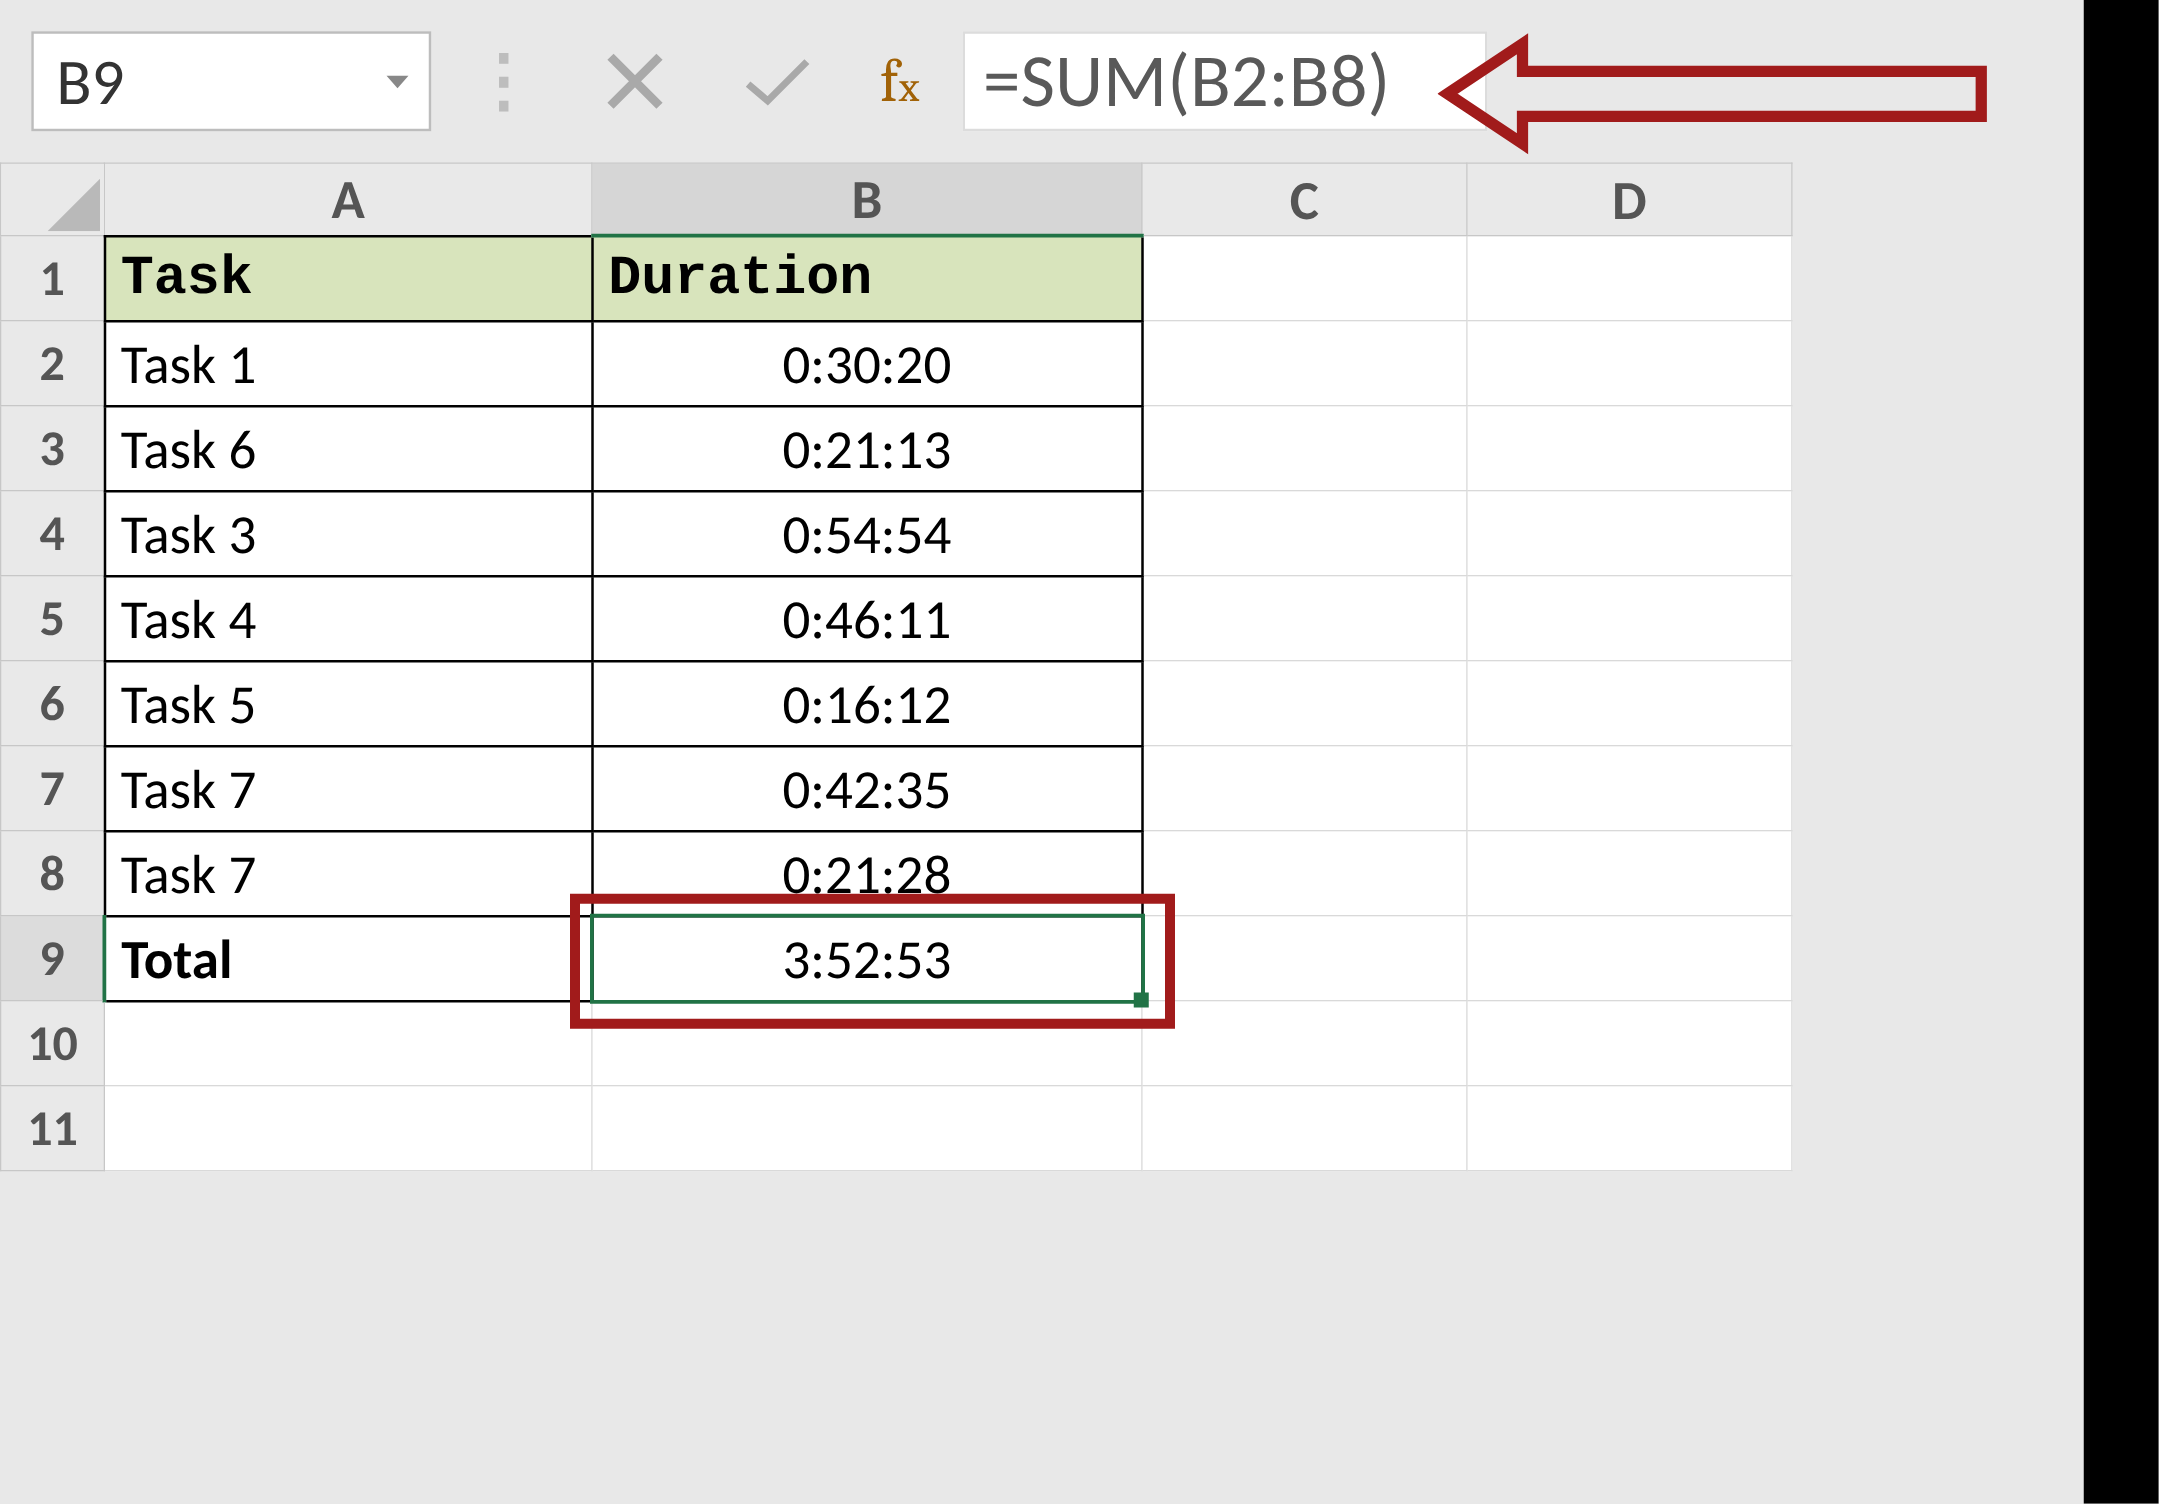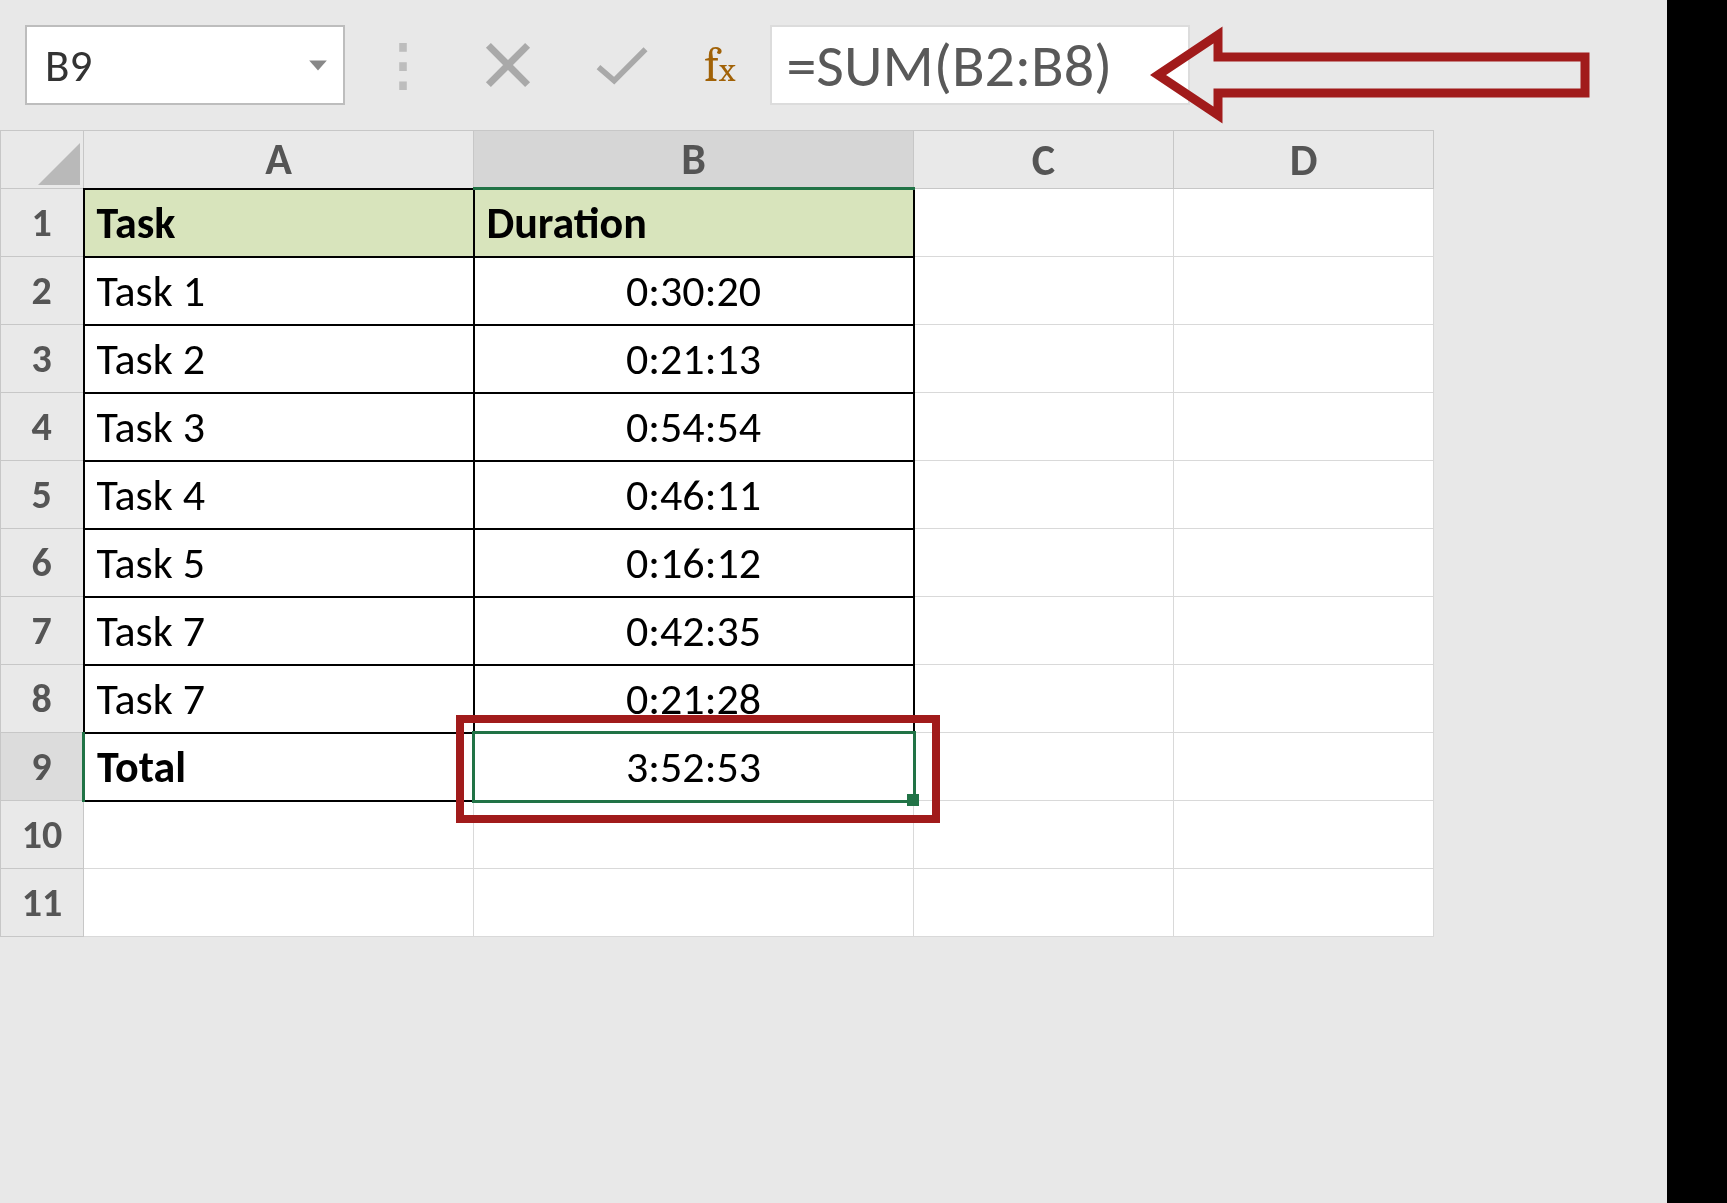--- a/index.html
+++ b/index.html
@@ -1,39 +1,39 @@
 <!DOCTYPE html>
 <html><head>
 <meta charset="utf-8">
 <style>
   html, body { margin:0; padding:0; background:#e8e8e8; font-family:"Calibri","Segoe UI",Arial,sans-serif; }
   .app { width:1727px; height:1203px; background:#e8e8e8; position:relative; }
   .black-strip { position:absolute; top:0; right:0; width:60px; height:1203px; background:#000; }
   .fbar { display:flex; align-items:center; height:130px; padding-left:25px; gap:20px; }
   .namebox { width:320px; height:80px; background:#fff; border:2px solid #bdbdbd; display:flex; align-items:center; justify-content:space-between; padding:0 14px 0 18px; box-sizing:border-box; }
-  .namebox span { font-size:45px; color:#333; }
+  .namebox span { font-size:52px; color:#333; }
   .namebox svg { width:22px; height:22px; }
   .divider { color:#bdbdbd; font-size:56px; font-weight:900; padding:0 10px; }
   .fbtn { width:70px; height:70px; display:flex; align-items:center; justify-content:center; margin:0 12px; }
   .fbtn svg { width:56px; height:56px; stroke:#a9a9a9; }
   .fx { font-family:"Cambria","Georgia",serif; font-size:48px; color:#a16207; margin:0 15px; }
   .formula-wrap { position:relative; flex:1; }
   .formula-input { height:80px; background:#fff; border:2px solid #dcdcdc; display:flex; align-items:center; padding:0 14px; box-sizing:border-box; font-size:60px; color:#595959; width:420px; }
 
   .grid-wrap { position:relative; }
   table.grid { border-collapse:collapse; }
   .corner,.colhead,.rowhead { background:#e9e9e9; border:1px solid #c7c7c7; color:#555; text-align:center; font-size:40px; }
   .corner { width:80px; height:55px; position:relative; }
   .corner svg{ position:absolute; right:3px; bottom:3px; width:42px; height:42px; }
   .colhead { height:55px; font-size:44px; }
   .rowhead { width:80px; font-size:40px; text-align:center; }
   td.cell,th.colhead,th.rowhead { box-sizing:border-box; }
   td.cell { background:#fff; border:1px solid #d9d9d9; font-size:44px; padding:0 12px; height:68px; color:#000; }
   .w-A{ width:390px; } .w-B{ width:440px; } .w-C{ width:260px; } .w-D{ width:260px; }
-  .hdr { background:#d8e4bc !important; font-weight:700; border:2px solid #000 !important; }
+  .hdr { background:#d8e4bc !important; font-weight:700; border:2px solid #000 !important;font-family:Liberation Mono, monospace; }
   .data-bordered { border:2px solid #000 !important; }
   .al-left{ text-align:left; } .al-right{ text-align:center;margin-top:10px; }
   .bold{ font-weight:700; }
   .total-row th.rowhead{ background:#dcdcdc; }
   .colhead.active{ background:#d6d6d6; border-bottom:3px solid #217346; }
   .rowhead.active{ background:#d6d6d6; border-right:3px solid #217346; }
 
   .sel-cell { position:absolute; border:3px solid #217346; box-sizing:border-box; background:transparent; pointer-events:none; }
   .sel-handle { position:absolute; right:-6px; bottom:-6px; width:12px; height:12px; background:#217346; }
   .red-box { position:absolute; border:8px solid #a11b1b; box-sizing:border-box; pointer-events:none; }
@@ -98,21 +98,21 @@
       </tr>
       <tr>
         <th class="rowhead">2</th>
         <td class="cell data-bordered al-left">Task 1</td>
         <td class="cell data-bordered al-right">0:30:20</td>
         <td class="cell"></td>
         <td class="cell"></td>
       </tr>
       <tr>
         <th class="rowhead">3</th>
-        <td class="cell data-bordered al-left">Task 2</td>
+        <td class="cell data-bordered al-left">Task 6</td>
         <td class="cell data-bordered al-right">0:21:13</td>
         <td class="cell"></td>
         <td class="cell"></td>
       </tr>
       <tr>
         <th class="rowhead">4</th>
         <td class="cell data-bordered al-left">Task 3</td>
         <td class="cell data-bordered al-right">0:54:54</td>
         <td class="cell"></td>
         <td class="cell"></td>

